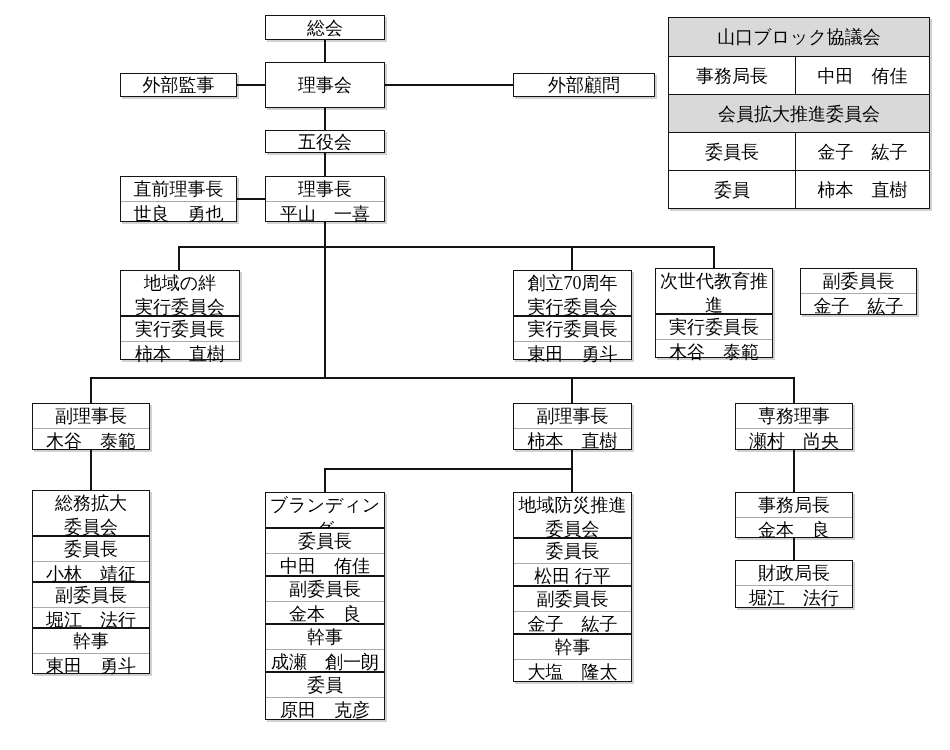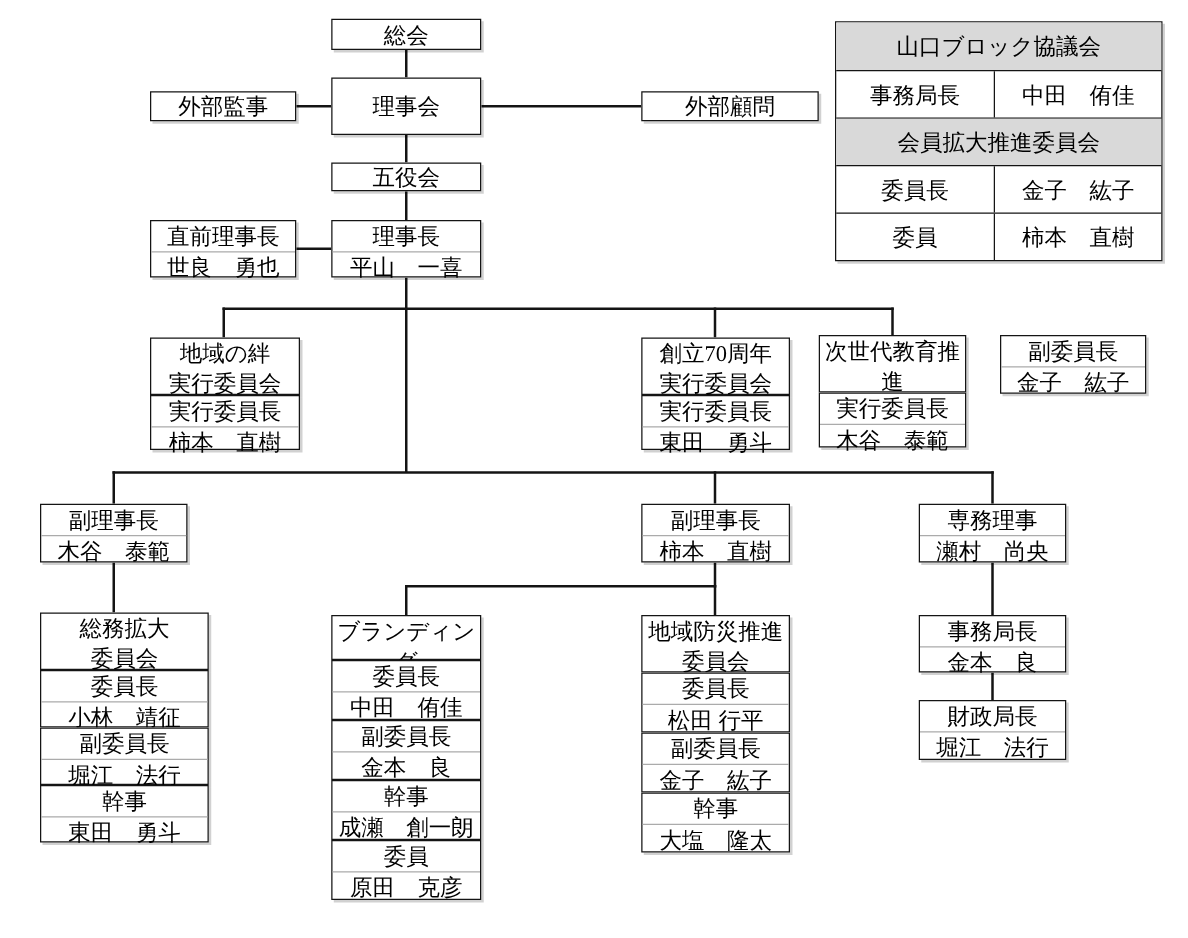--- a/index.html
+++ b/index.html
@@ -176,21 +176,21 @@
     <div class="cell" style="height:46px">
       <div class="r">次世代教育推進</div>
       <div class="r" style="border-top:none">実行委員会</div>
     </div>
     <div class="cell" style="height:44px">
       <div class="r">実行委員長</div>
       <div class="r">木谷　泰範</div>
     </div>
   </div>
 
-  <div class="stack" style="left:32px;top:490px;width:135px">
+  <div class="stack" style="left:32px;top:490px;width:118px">
     <div class="cell" style="height:46px">
       <div class="r">総務拡大</div>
       <div class="r" style="border-top:none">委員会</div>
     </div>
     <div class="cell" style="height:46px">
       <div class="r">委員長</div>
       <div class="r">小林　靖征</div>
     </div>
     <div class="cell" style="height:46px">
       <div class="r">副委員長</div>

